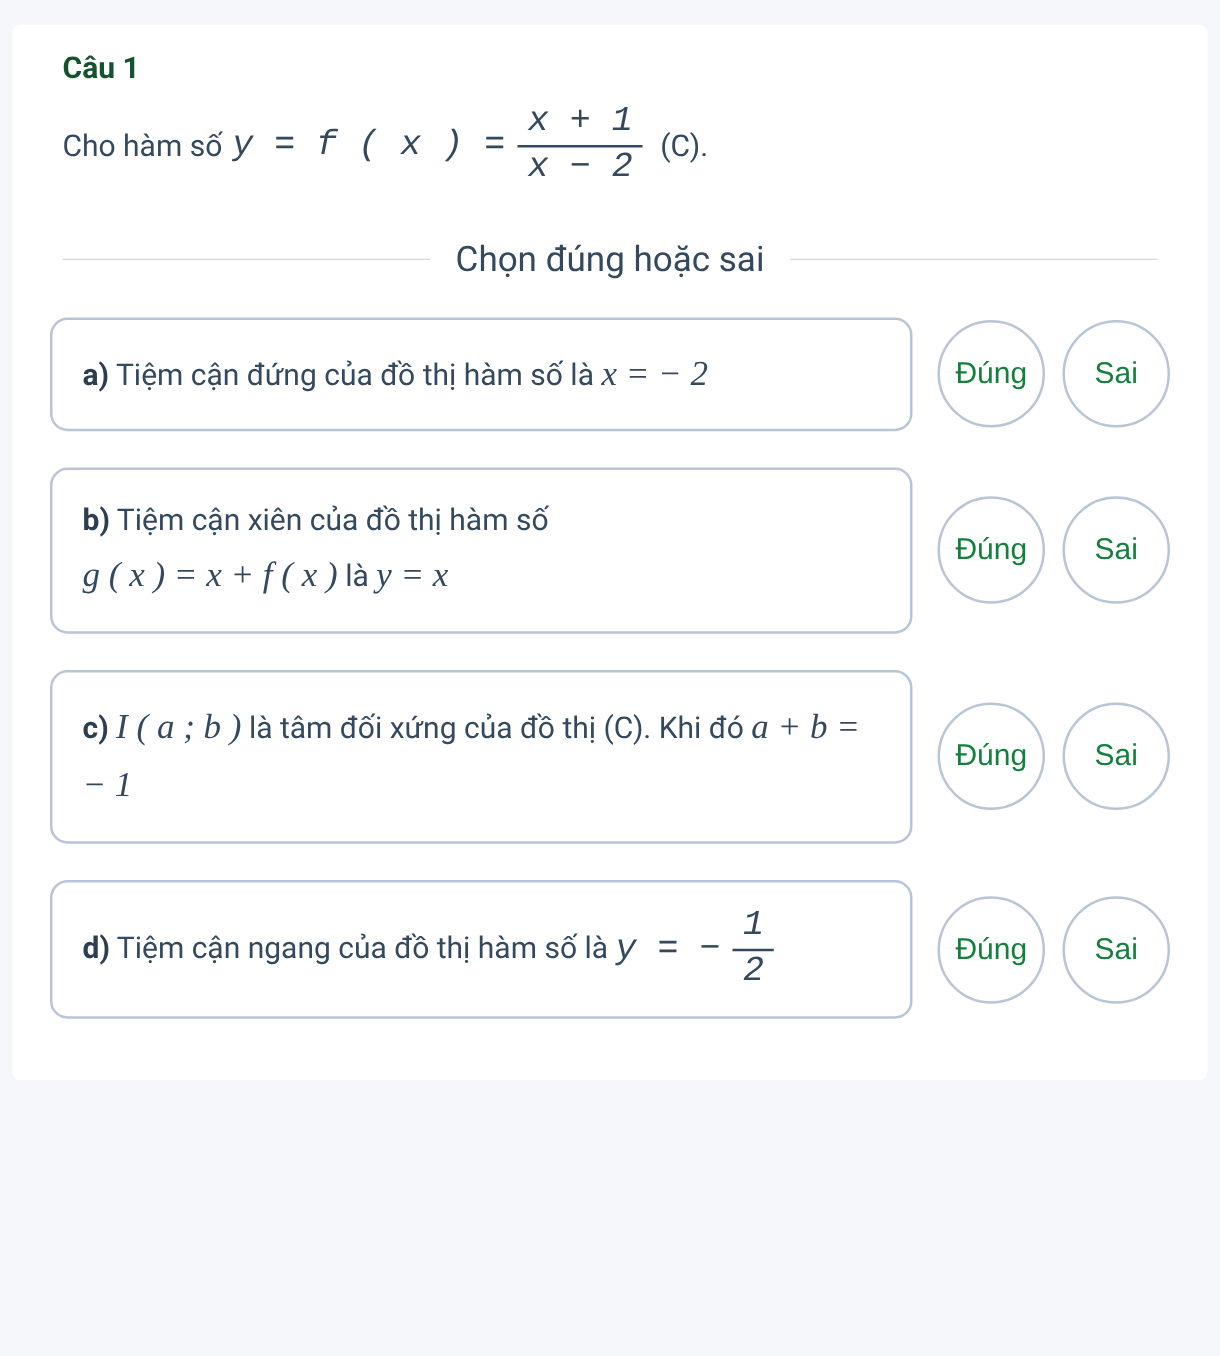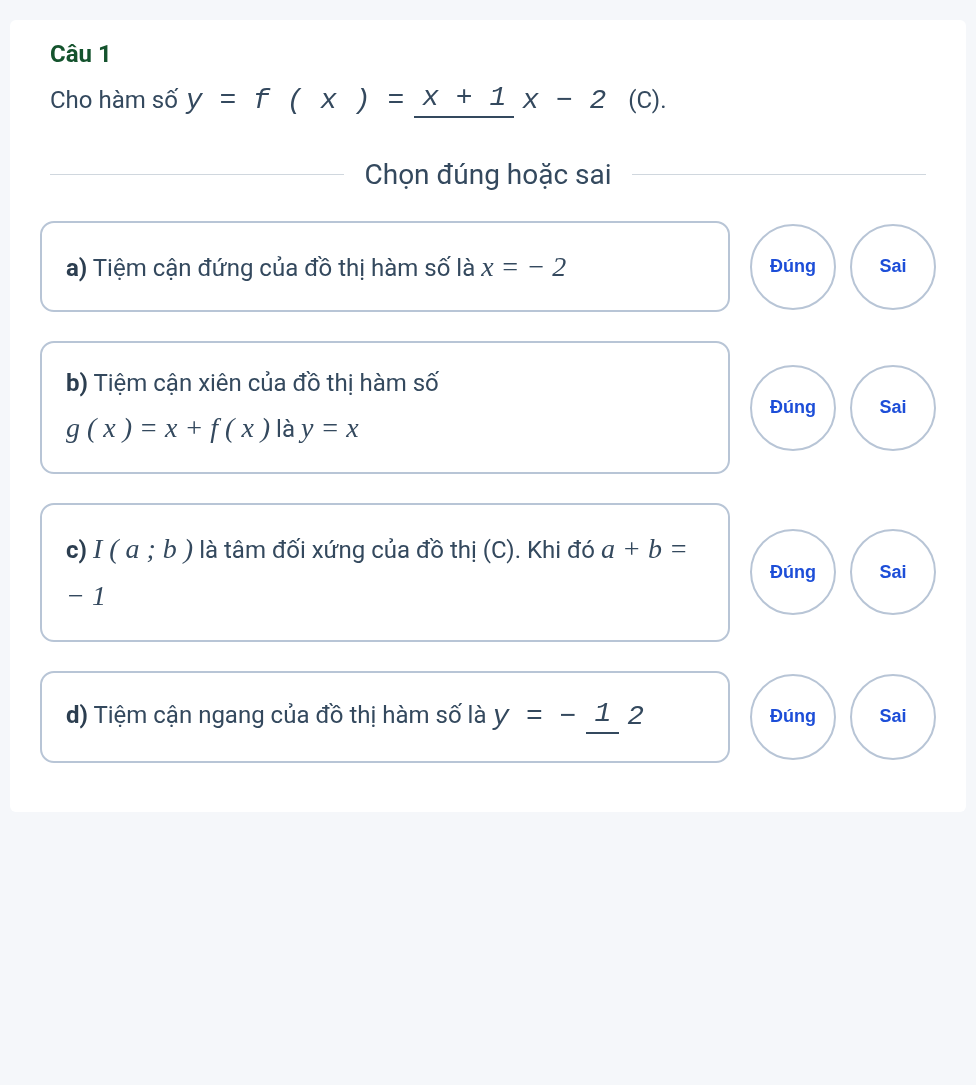--- a/index.html
+++ b/index.html
@@ -72,37 +72,37 @@
     .btn-group {
       display: flex;
       gap: 14px;
     }
     .circle-btn {
       width: 86px;
       height: 86px;
       border-radius: 50%;
       border: 2px solid #b8c5d6;
       background: #ffffff;
-      color: #1d4ed8;
-      font-size: 18px;
-      font-weight: 700;
+      color: #15803d;
+      font-size: 24px;
+      font-weight: 400;
       cursor: pointer;
       display: flex;
       align-items: center;
       justify-content: center;
     }
     .math {
       font-family: "Times New Roman", Georgia, serif;
       font-style: italic;
       font-size: 28px;
       color: #34495e;
     }
     .fraction {
       display: inline-flex;
-      flex-direction: row;
+      flex-direction: column;
       align-items: center;
       vertical-align: middle;
       margin: 0 6px;
       line-height: 1.1;
       text-align: center;
     }
     .fraction .num {
       border-bottom: 2px solid #34495e;
       padding: 0 8px 2px 8px;
     }

